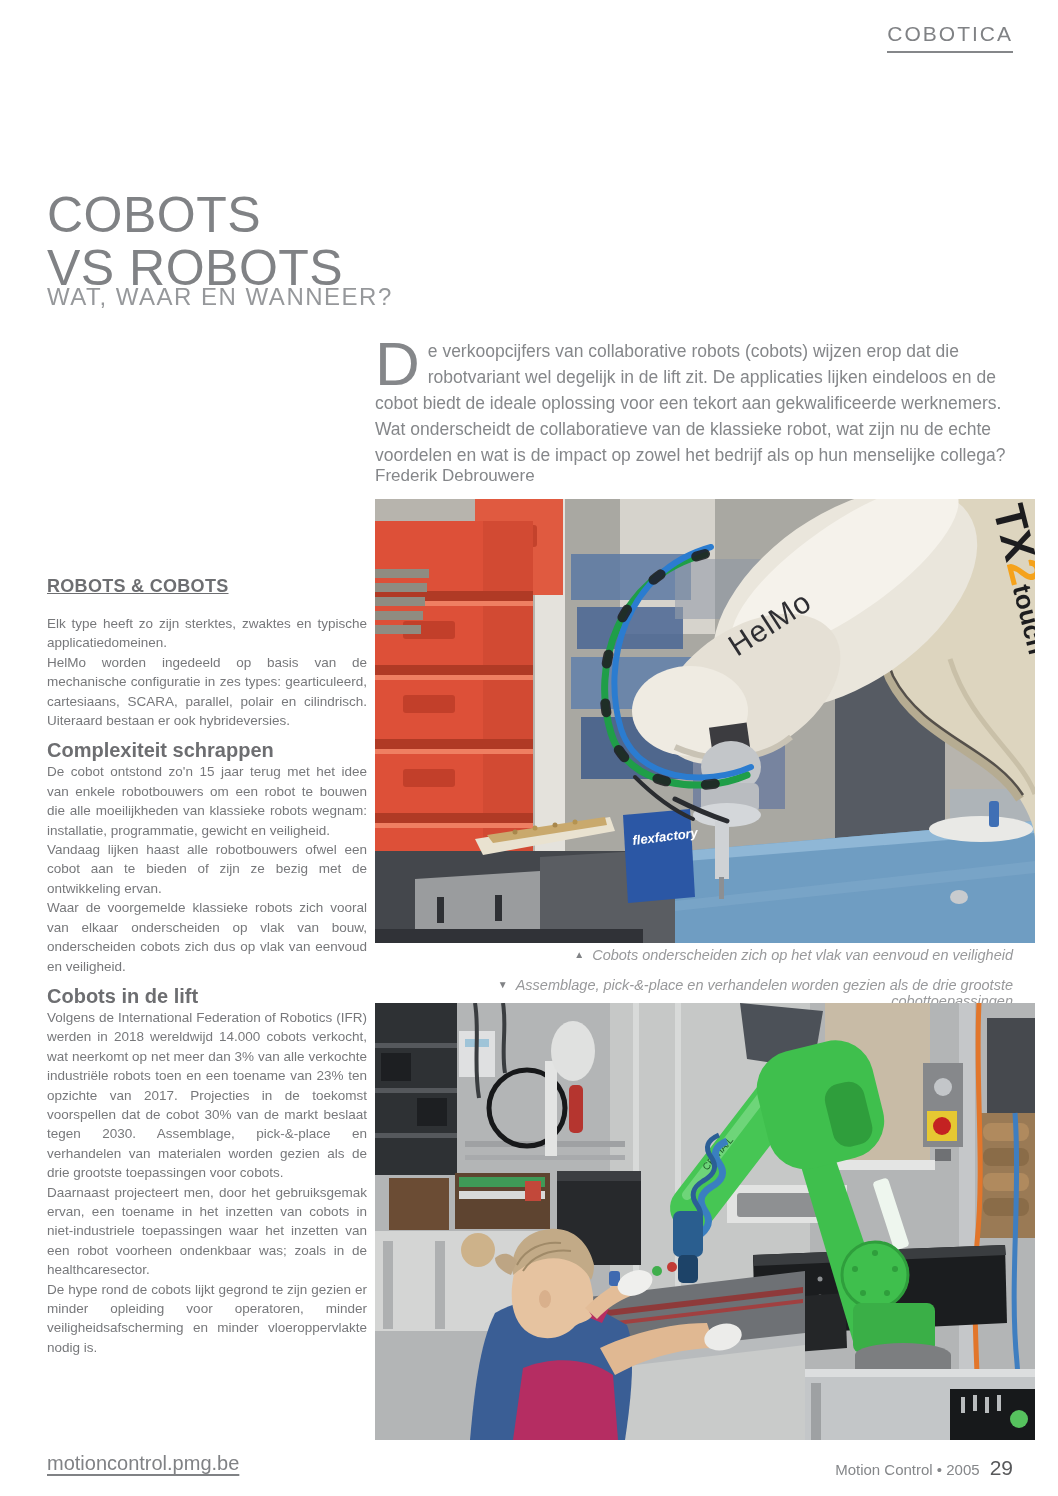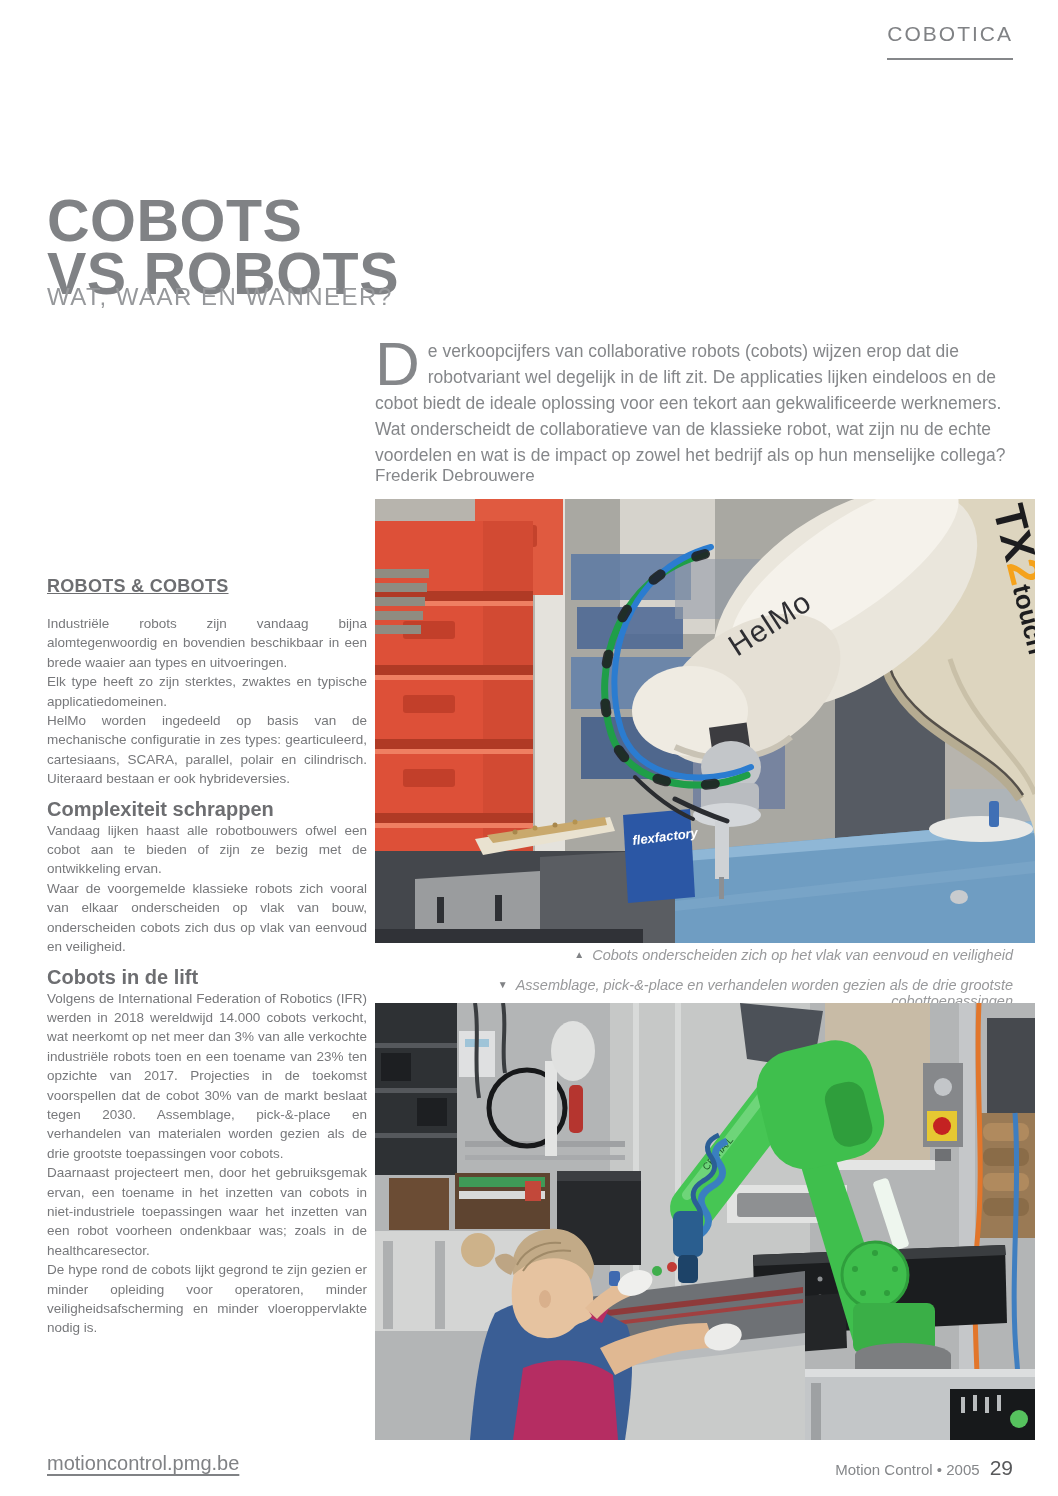--- a/index.html
+++ b/index.html
@@ -1,21 +1,21 @@
 <!DOCTYPE html>
 <html><head>
 <meta charset="utf-8">
 <style>
   html,body{margin:0;padding:0;background:#e8e8e8;}
   .page{position:relative;width:1058px;height:1496px;margin:0 auto;background:#ffffff;
         font-family:"Liberation Sans",sans-serif;overflow:hidden;}
   
   .section-label{position:absolute;top:22px;right:45px;font-size:21px;letter-spacing:2px;
-        color:#808285;border-bottom:2px solid #85878a;padding-bottom:12px;}
-  .title{position:absolute;left:47px;top:155px;font-size:59px;line-height:53px;font-weight:bold;
+        color:#808285;border-bottom:2px solid #85878a;padding-bottom:5px;}
+  .title{position:absolute;left:47px;top:155px;font-size:50px;line-height:53px;font-weight:normal;
         color:#808285;letter-spacing:0.5px;}
   .subtitle{position:absolute;left:47px;top:283px;font-size:24px;color:#96989b;letter-spacing:1.5px;}
   
   .intro{position:absolute;left:375px;top:338px;width:645px;font-size:17.5px;line-height:26px;
         color:#85878a;text-align:left;}
   .dropcap{float:left;font-size:62px;line-height:48px;padding:2px 8px 0 0;color:#85878a;}
   .author{position:absolute;left:375px;top:466px;font-size:17px;color:#85878a;
         text-underline-offset:3px;}
   
   .photo{position:absolute;left:375px;width:660px;overflow:hidden;}
@@ -336,25 +336,25 @@
           <rect x="610" y="394" width="4" height="16"></rect>
             <rect x="622" y="392" width="4" height="16"></rect>
         </g>
         <circle cx="644" cy="416" r="9" fill="#56c25e"></circle>
       </g>
     </svg>
   </div>
 
   <aside class="left-col">
     <h2>ROBOTS &amp; COBOTS</h2>
-    <p class="first">Industriële robots zijn vandaag bijna alomtegenwoordig en bovendien beschikbaar in een brede waaier aan types en uitvoeringen.</p>
     <p>Elk type heeft zo zijn sterktes, zwaktes en typische applicatiedomeinen.</p>
     <p>HelMo worden ingedeeld op basis van de mechanische configuratie in zes types: gearticuleerd, cartesiaans, SCARA, parallel, polair en cilindrisch. Uiteraard bestaan er ook hybrideversies.</p>
 
     <h3>Complexiteit schrappen</h3>
+    <p>De cobot ontstond zo'n 15 jaar terug met het idee van enkele robotbouwers om een robot te bouwen die alle moeilijkheden van klassieke robots wegnam: installatie, programmatie, gewicht en veiligheid.</p>
     <p>Vandaag lijken haast alle robotbouwers ofwel een cobot aan te bieden of zijn ze bezig met de ontwikkeling ervan.</p>
     <p>Waar de voorgemelde klassieke robots zich vooral van elkaar onderscheiden op vlak van bouw, onderscheiden cobots zich dus op vlak van eenvoud en veiligheid.</p>
 
     <h3>Cobots in de lift</h3>
     <p>Volgens de International Federation of Robotics (IFR) werden in 2018 wereldwijd 14.000 cobots verkocht, wat neerkomt op net meer dan 3% van alle verkochte industriële robots toen en een toename van 23% ten opzichte van 2017. Projecties in de toekomst voorspellen dat de cobot 30% van de markt beslaat tegen 2030. Assemblage, pick-&amp;-place en verhandelen van materialen worden gezien als de drie grootste toepassingen voor cobots.</p>
     <p>Daarnaast projecteert men, door het gebruiksgemak ervan, een toename in het inzetten van cobots in niet-industriele toepassingen waar het inzetten van een robot voorheen ondenkbaar was; zoals in de healthcaresector.</p>
     <p>De hype rond de cobots lijkt gegrond te zijn gezien er minder opleiding voor operatoren, minder veiligheidsafscherming en minder vloeroppervlakte nodig is.</p>
   </aside>
 
   <div class="footer-left">motioncontrol.pmg.be</div>

